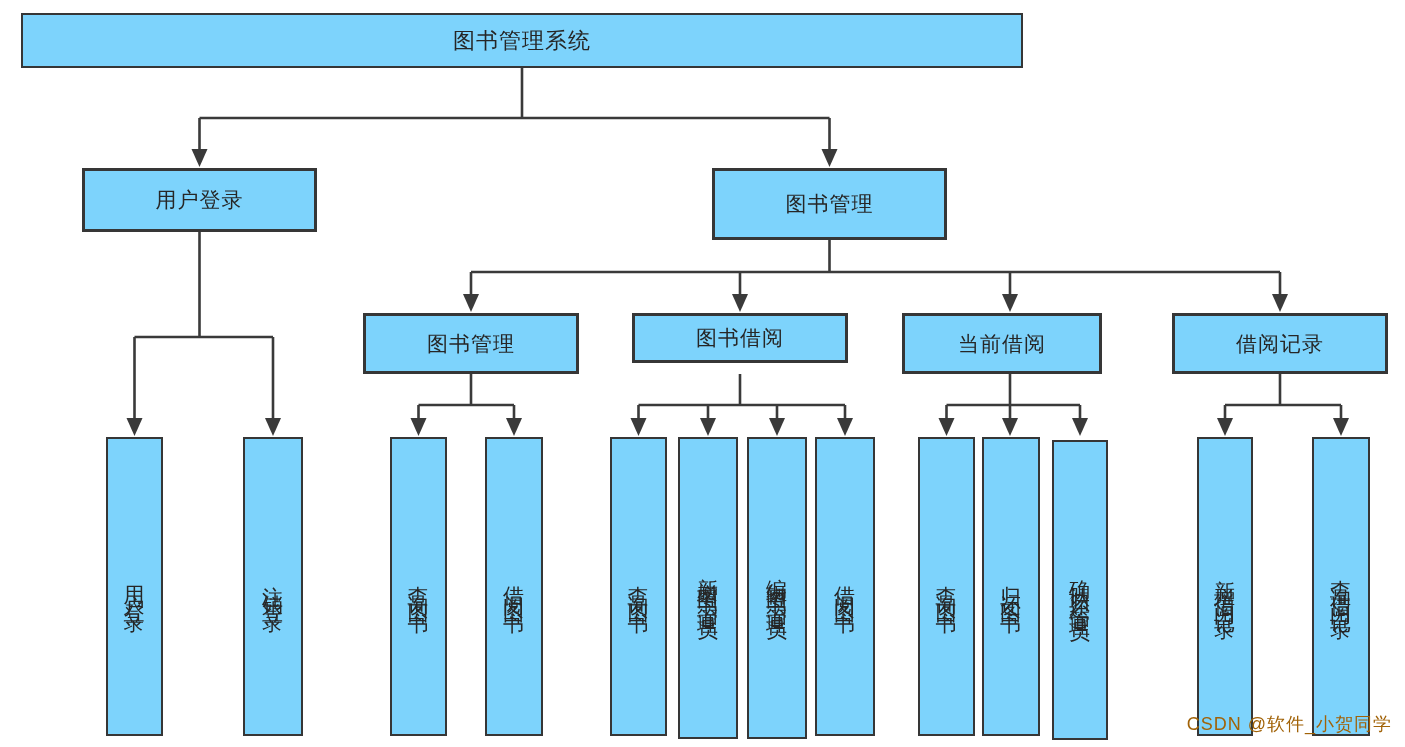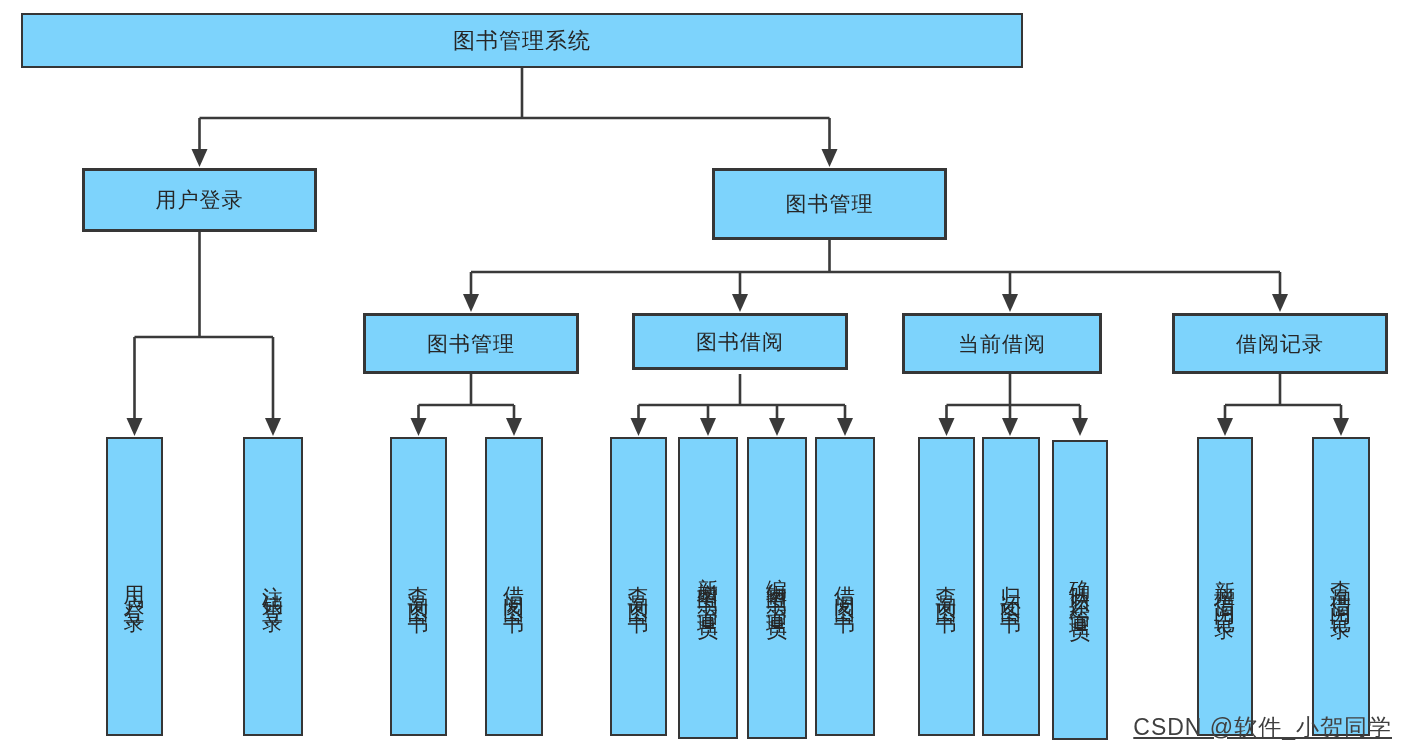--- a/index.html
+++ b/index.html
@@ -30,25 +30,24 @@
     writing-mode: vertical-rl;
     text-orientation: mixed;
     font-size: 21px;
     letter-spacing: 9px;
     line-height: 1;
     white-space: nowrap;
   }
   .watermark {
     position: absolute;
     top: 712px; right: 13px;
-    font-size: 23px;
-    color: #404040;
+    font-size: 18px;
+    color: #a16207;
     letter-spacing: 1px;
     white-space: nowrap;
-    text-decoration: underline;
   }
 </style>
 </head>
 <body>
 
 <div id="stage">
 
   <svg class="wires" width="1405" height="747" viewBox="0 0 1405 747">
     <g stroke="#3a3a3a" stroke-width="2.6" fill="none">
       <path d="M522 68 V118 M199.5 118 H829.5 M199.5 118 V152 M829.5 118 V152"></path>
@@ -89,21 +88,21 @@
   <div class="node branch" style="left:82px;top:168px;width:235px;height:64px">
     <span class="hlabel">用户登录</span>
   </div>
   <div class="node branch" style="left:712px;top:168px;width:235px;height:72px">
     <span class="hlabel">图书管理</span>
   </div>
 
   <div class="node branch" style="left:363px;top:313px;width:216px;height:61px">
     <span class="hlabel">图书管理</span>
   </div>
-  <div class="node branch" style="left:632px;top:313px;width:216px;height:57px">
+  <div class="node branch" style="left:632px;top:313px;width:216px;height:50px">
     <span class="hlabel">图书借阅</span>
   </div>
   <div class="node branch" style="left:902px;top:313px;width:200px;height:61px">
     <span class="hlabel">当前借阅</span>
   </div>
   <div class="node branch" style="left:1172px;top:313px;width:216px;height:61px">
     <span class="hlabel">借阅记录</span>
   </div>
 
   <div class="node leaf" style="left:106px;top:437px;width:57px;height:299px">

